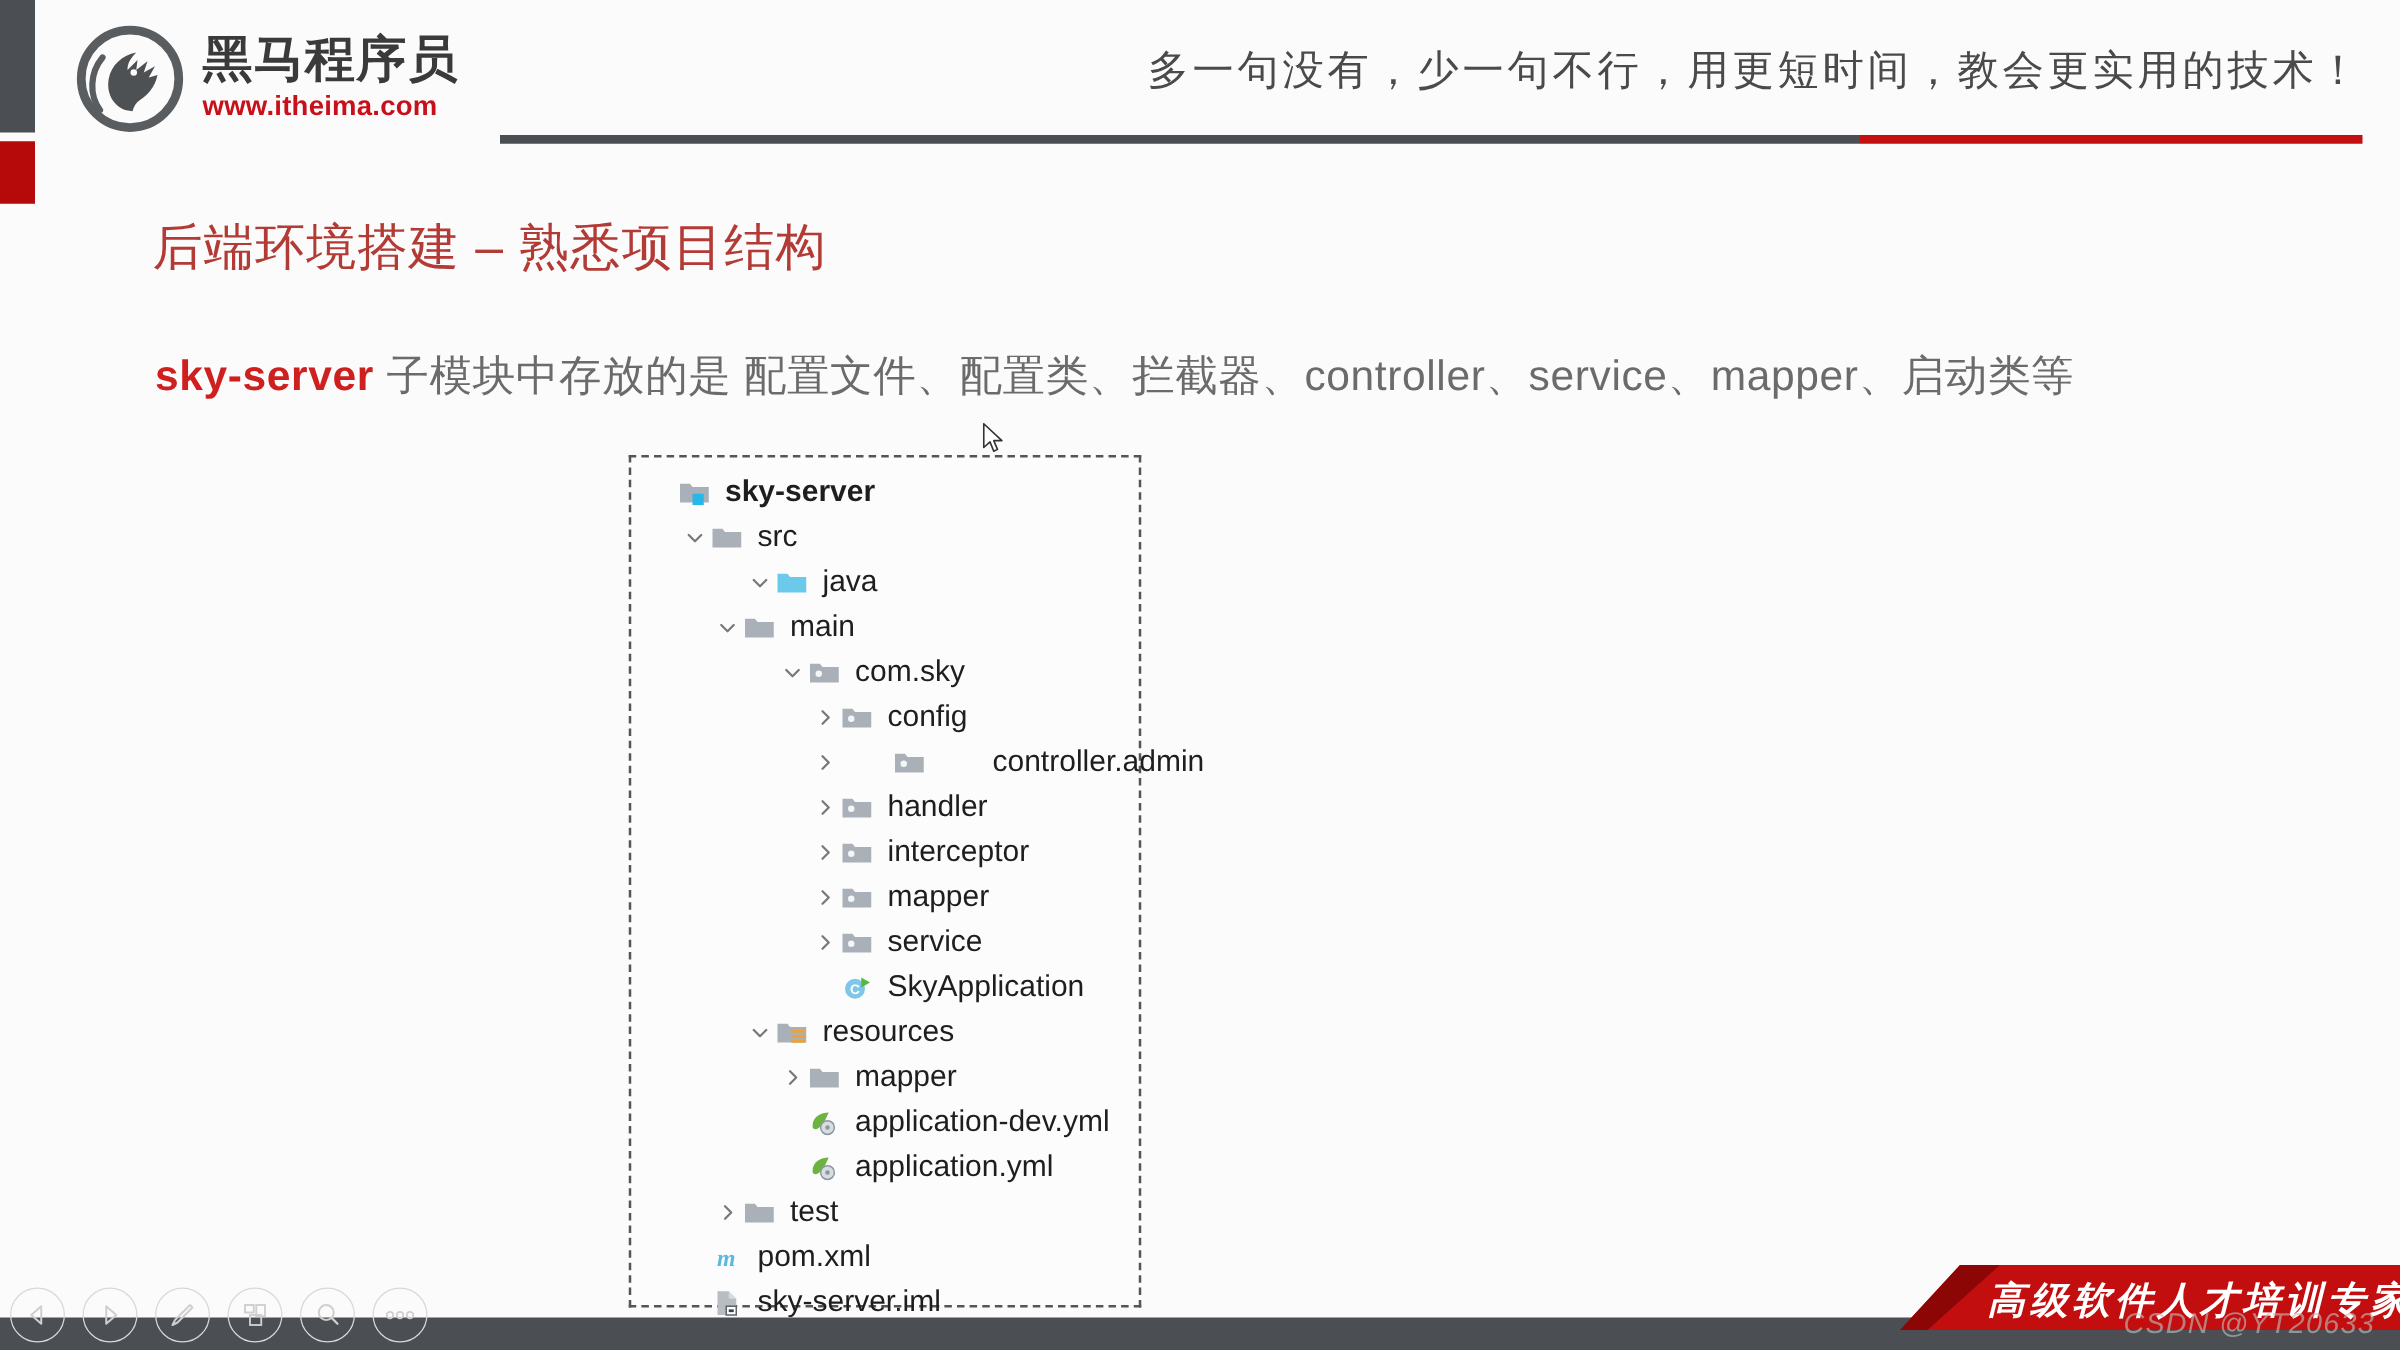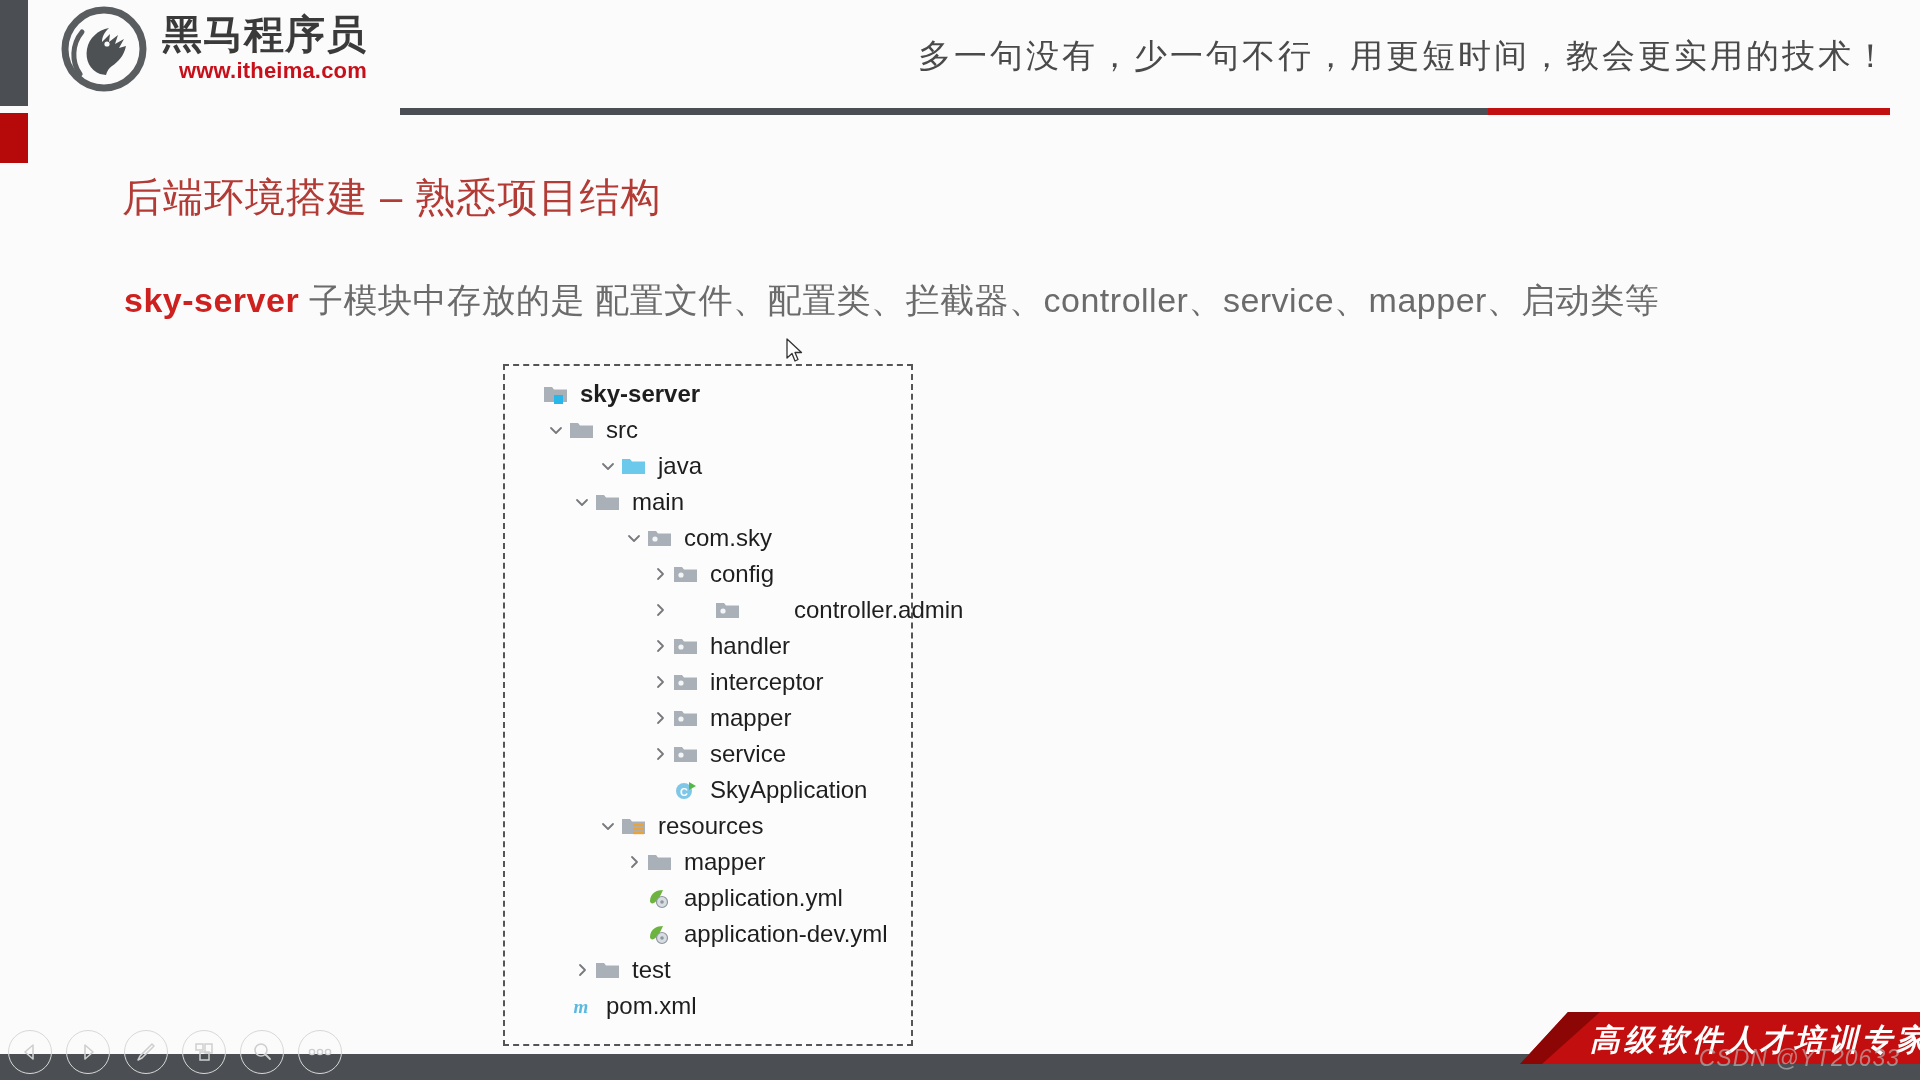--- a/index.html
+++ b/index.html
@@ -30,25 +30,24 @@
   }
 
   
   .header {
     position: absolute;
     left: 0; top: 0;
     width: 1920px; height: 120px;
   }
   .logo-wrap {
     position: absolute;
-    left: 60px; top: 4px;
+    left: 60px; top: 18px;
     display: flex;
     align-items: center;
     gap: 14px;
-    text-align: right;
   }
   .logo-mark {
     width: 88px; height: 88px;
     position: relative;
   }
   .logo-text {
     display: flex;
     flex-direction: column;
     justify-content: center;
     line-height: 1;
@@ -437,32 +436,32 @@
       </div>
       <div class="tree-row" style="padding-left: 116px;">
         <span class="chevron"></span>
         <span class="tree-icon">
           <svg width="26" height="22" viewBox="0 0 26 22">
             <path d="M3 14 C3 6 10 3 16 3 C13 9 12 13 7 16 C5 17 3 16 3 14 Z" fill="#6db33f"></path>
             <circle cx="15" cy="15" r="5.5" fill="#d7dde2" stroke="#8e979e" stroke-width="1.2"></circle>
             <circle cx="15" cy="15" r="1.8" fill="#8e979e"></circle>
           </svg>
         </span>
-        <span class="tree-label">application.yml</span>
+        <span class="tree-label">application-dev.yml</span>
       </div>
       <div class="tree-row" style="padding-left: 116px;">
         <span class="chevron"></span>
         <span class="tree-icon">
           <svg width="26" height="22" viewBox="0 0 26 22">
             <path d="M3 14 C3 6 10 3 16 3 C13 9 12 13 7 16 C5 17 3 16 3 14 Z" fill="#6db33f"></path>
             <circle cx="15" cy="15" r="5.5" fill="#d7dde2" stroke="#8e979e" stroke-width="1.2"></circle>
             <circle cx="15" cy="15" r="1.8" fill="#8e979e"></circle>
           </svg>
         </span>
-        <span class="tree-label">application-dev.yml</span>
+        <span class="tree-label">application.yml</span>
       </div>
       <div class="tree-row" style="padding-left: 64px;">
         <span class="chevron">
           <svg width="14" height="14" viewBox="0 0 14 14">
             <path d="M5 2 L10 7 L5 12" fill="none" stroke="#77797c" stroke-width="1.8" stroke-linecap="round" stroke-linejoin="round"></path>
           </svg>
         </span>
         <span class="tree-icon">
           <svg width="26" height="22" viewBox="0 0 26 22">
             <path d="M1 4 h8 l2 2.5 h13 V19 H1 Z" fill="#a9b0b7"></path>
@@ -471,20 +470,32 @@
         <span class="tree-label">test</span>
       </div>
       <div class="tree-row" style="padding-left: 38px;">
         <span class="chevron"></span>
         <span class="tree-icon">
           <svg width="26" height="22" viewBox="0 0 26 22">
             <text x="12" y="18" font-size="19" font-family="Liberation Serif, serif" font-style="italic" font-weight="bold" fill="#5bb9e0" text-anchor="middle">m</text>
           </svg>
         </span>
         <span class="tree-label">pom.xml</span>
+      </div>
+      <div class="tree-row" style="padding-left: 38px;">
+        <span class="chevron"></span>
+        <span class="tree-icon">
+          <svg width="26" height="22" viewBox="0 0 26 22">
+            <path d="M5 2 h9 l6 6 v13 H5 Z" fill="#b7bdc3"></path>
+            <path d="M14 2 v6 h6 Z" fill="#d6dbdf"></path>
+            <rect x="12" y="14" width="8" height="7" fill="#ffffff" stroke="#5d6368" stroke-width="1.2"></rect>
+            <rect x="14" y="16.5" width="4" height="2.2" fill="#3c4146"></rect>
+          </svg>
+        </span>
+        <span class="tree-label">sky-server.iml</span>
       </div>
     </div>
 </div>
 
 <div class="bottom-strip"></div>
 
 <div class="toolbar">
   <div class="tb-btn">
     <span>
       <svg width="20" height="20" viewBox="0 0 20 20">

